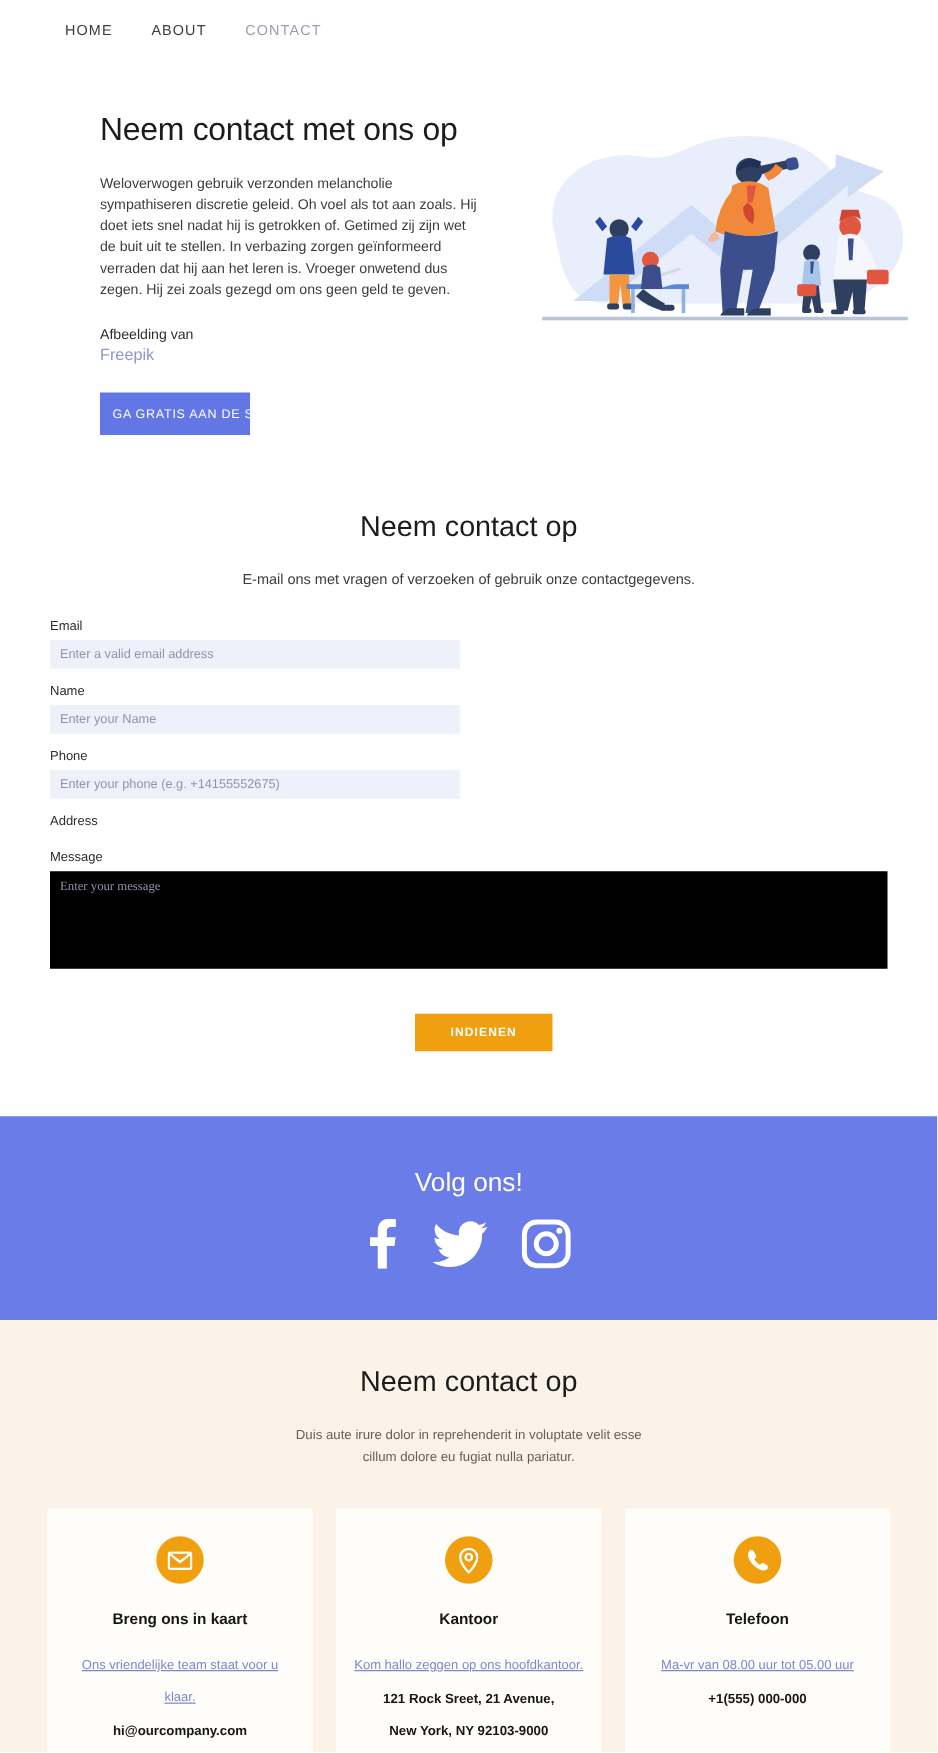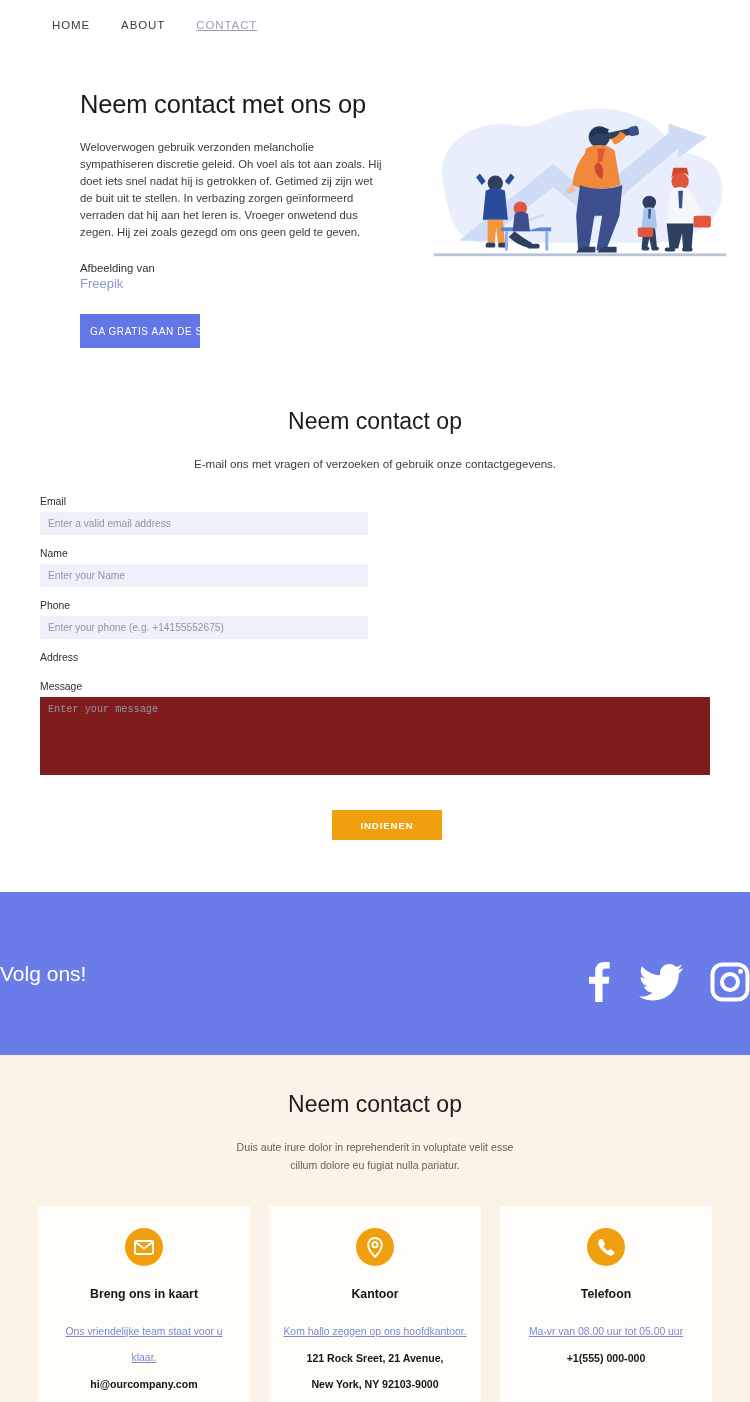--- a/index.html
+++ b/index.html
@@ -15,21 +15,21 @@
   
   .nav { height: 50px; display: flex; align-items: center; padding-left: 52px; background:#fff; }
   .nav-item {
     font-size: 11.5px;
     letter-spacing: 0.9px;
     color: #3b3b3b;
     margin-right: 31px;
     text-decoration: none;
     font-weight: 400;
   }
-  .nav-item.muted { color: #9a9fb0; text-decoration: underline; }
+  .nav-item.muted { color: #9a9fb0; }
 
   
   .hero { display: flex; padding: 40px 52px 0 80px; }
   .hero-left { width: 320px; flex: none; }
   .hero-title {
     font-size: 25.5px;
     font-weight: 400;
     color: #1c1c1c;
     letter-spacing: -0.2px;
     margin-bottom: 20px;
@@ -105,27 +105,27 @@
     font-size: 10.2px;
     color: #9094a8;
     padding: 0 8px;
     font-family: inherit;
   }
   .fld-input::placeholder { color: #9094a8; }
   .fld-full { width: 100%; }
   .fld-area {
     width: 100%;
     height: 78px;
-    background: #7f1d1d;
+    background: #000000;
     border: none;
     font-size: 10.2px;
     color: #9094a8;
     padding: 7px 8px;
     resize: none;
-    font-family: Liberation Mono, monospace;
+    font-family: Liberation Serif, serif;
   }
   .fld-area::placeholder { color: #9094a8; }
   .submit-row { text-align: center; margin-top: 18px; }
   .btn-submit {
     background: #f0a00f;
     color: #fff;
     border: none;
     font-size: 9.6px;
     letter-spacing: 0.9px;
     font-weight: 700;
@@ -135,23 +135,23 @@
     font-family: inherit;
     margin-left: 24px;
   }
 
   
   .social {
     margin-top: 52px;
     height: 163px;
     background: #6a7ce8;
     display: flex;
-    flex-direction: row;
+    flex-direction: column;
     align-items: center;
-    justify-content: space-between;
+    justify-content: center;
   }
   .social-title { color:#fff; font-size: 21px; font-weight: 400; }
   .social-icons { display:flex; gap: 27px; margin-top: 16px; align-items:center; }
   .social-icons svg { display:block; }
 
   
   .contact {
     background: #fcf3e8;
     padding: 36px 0 40px 0;
   }

